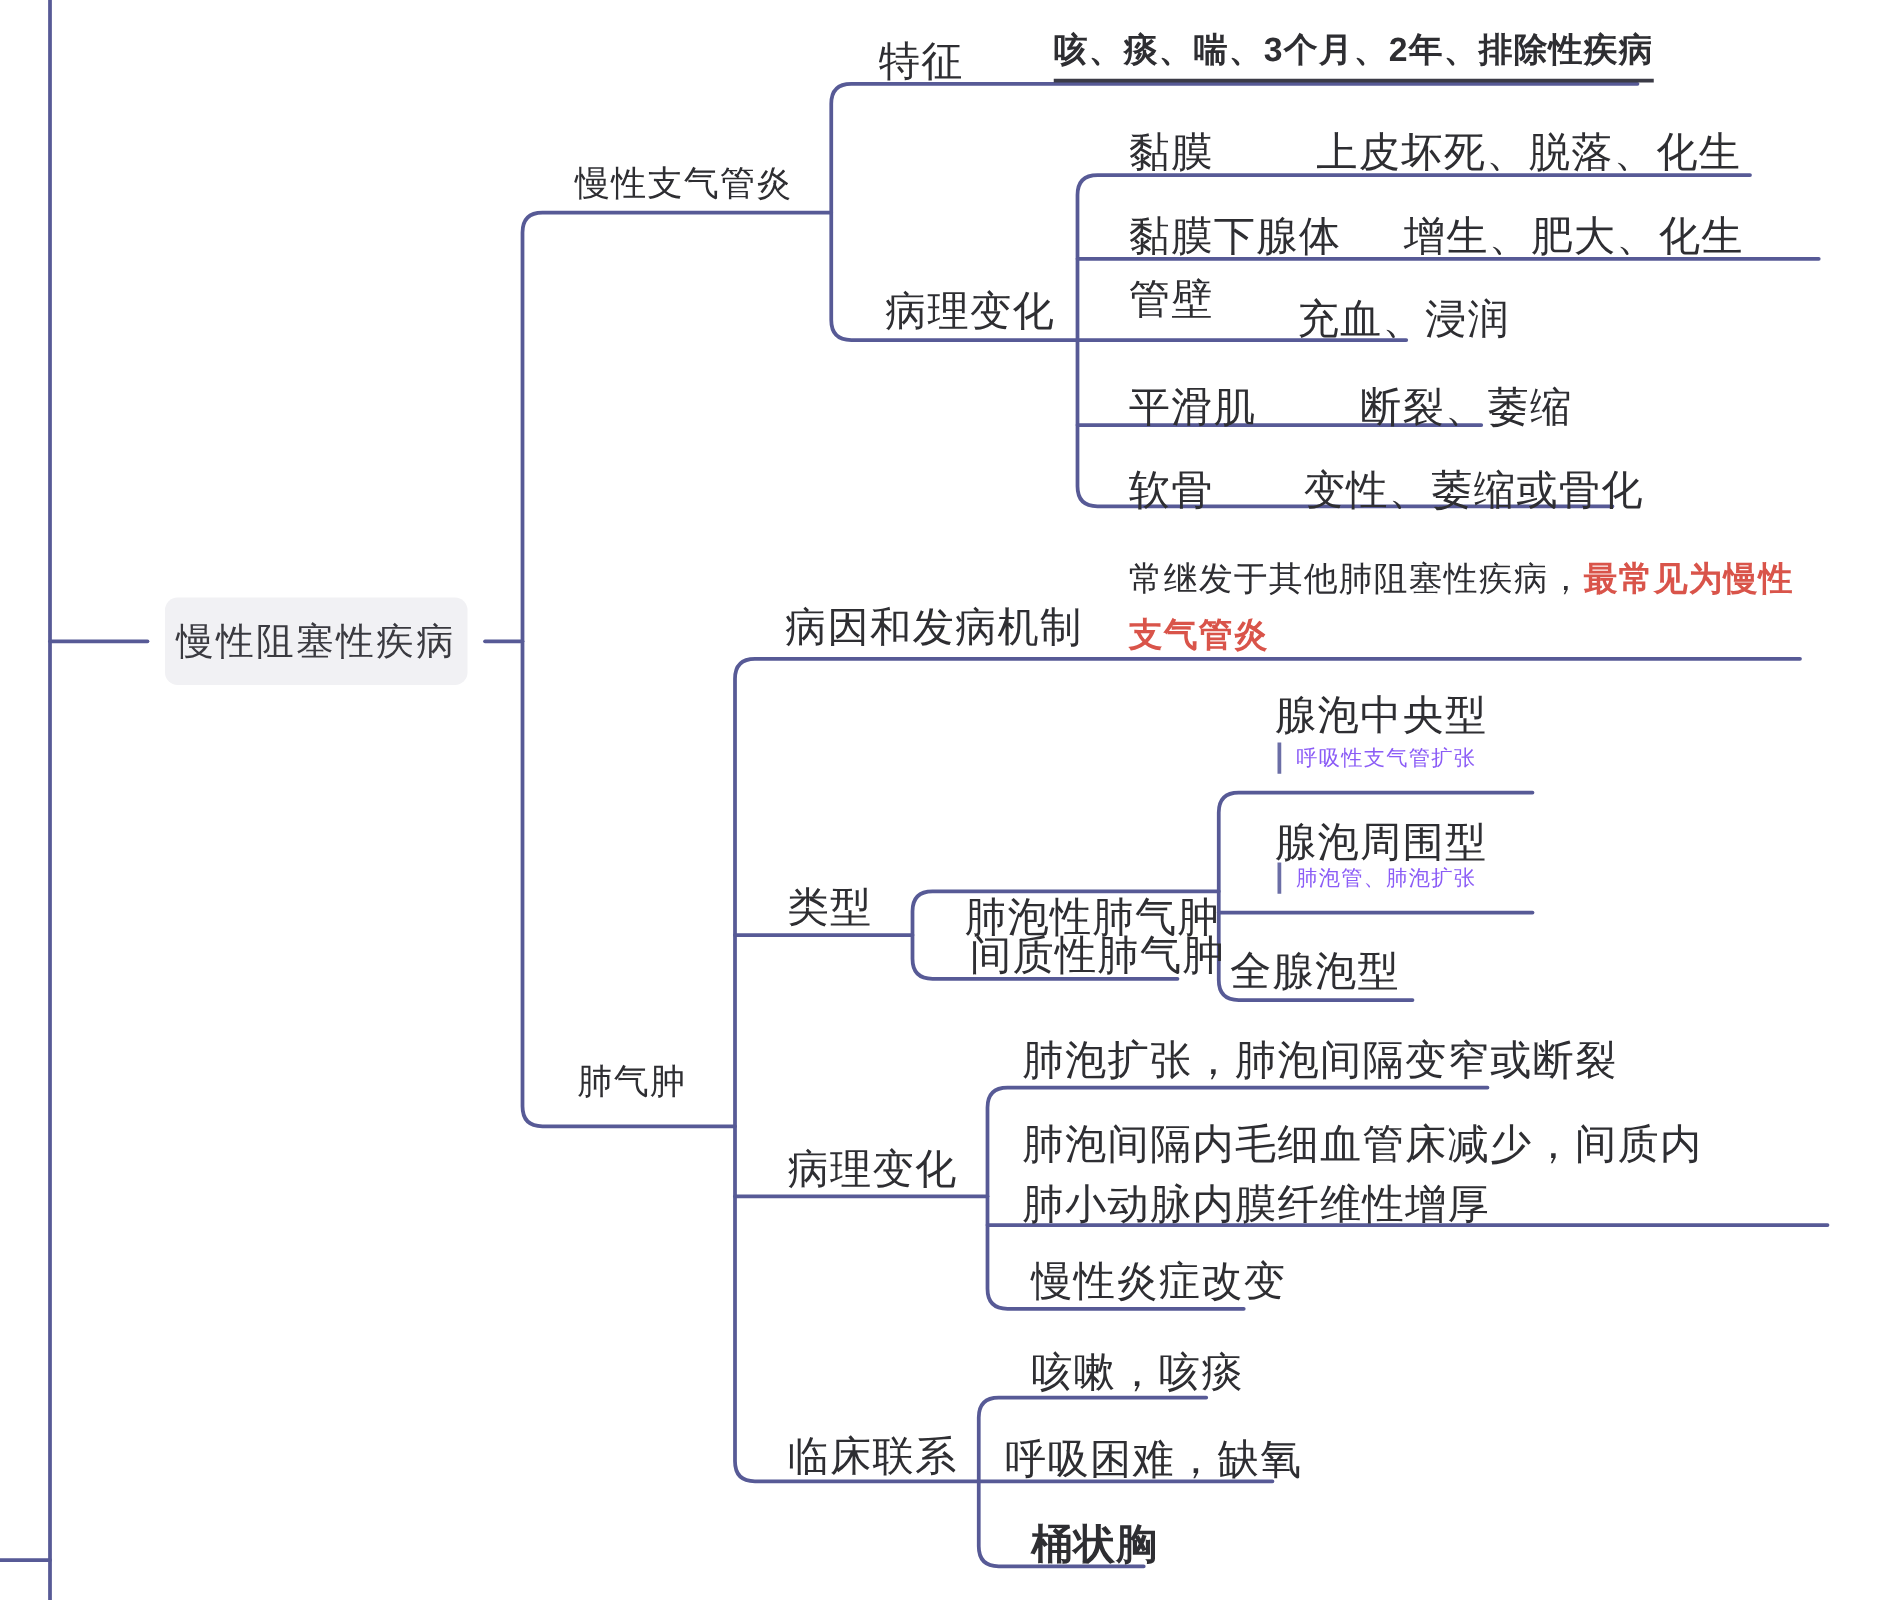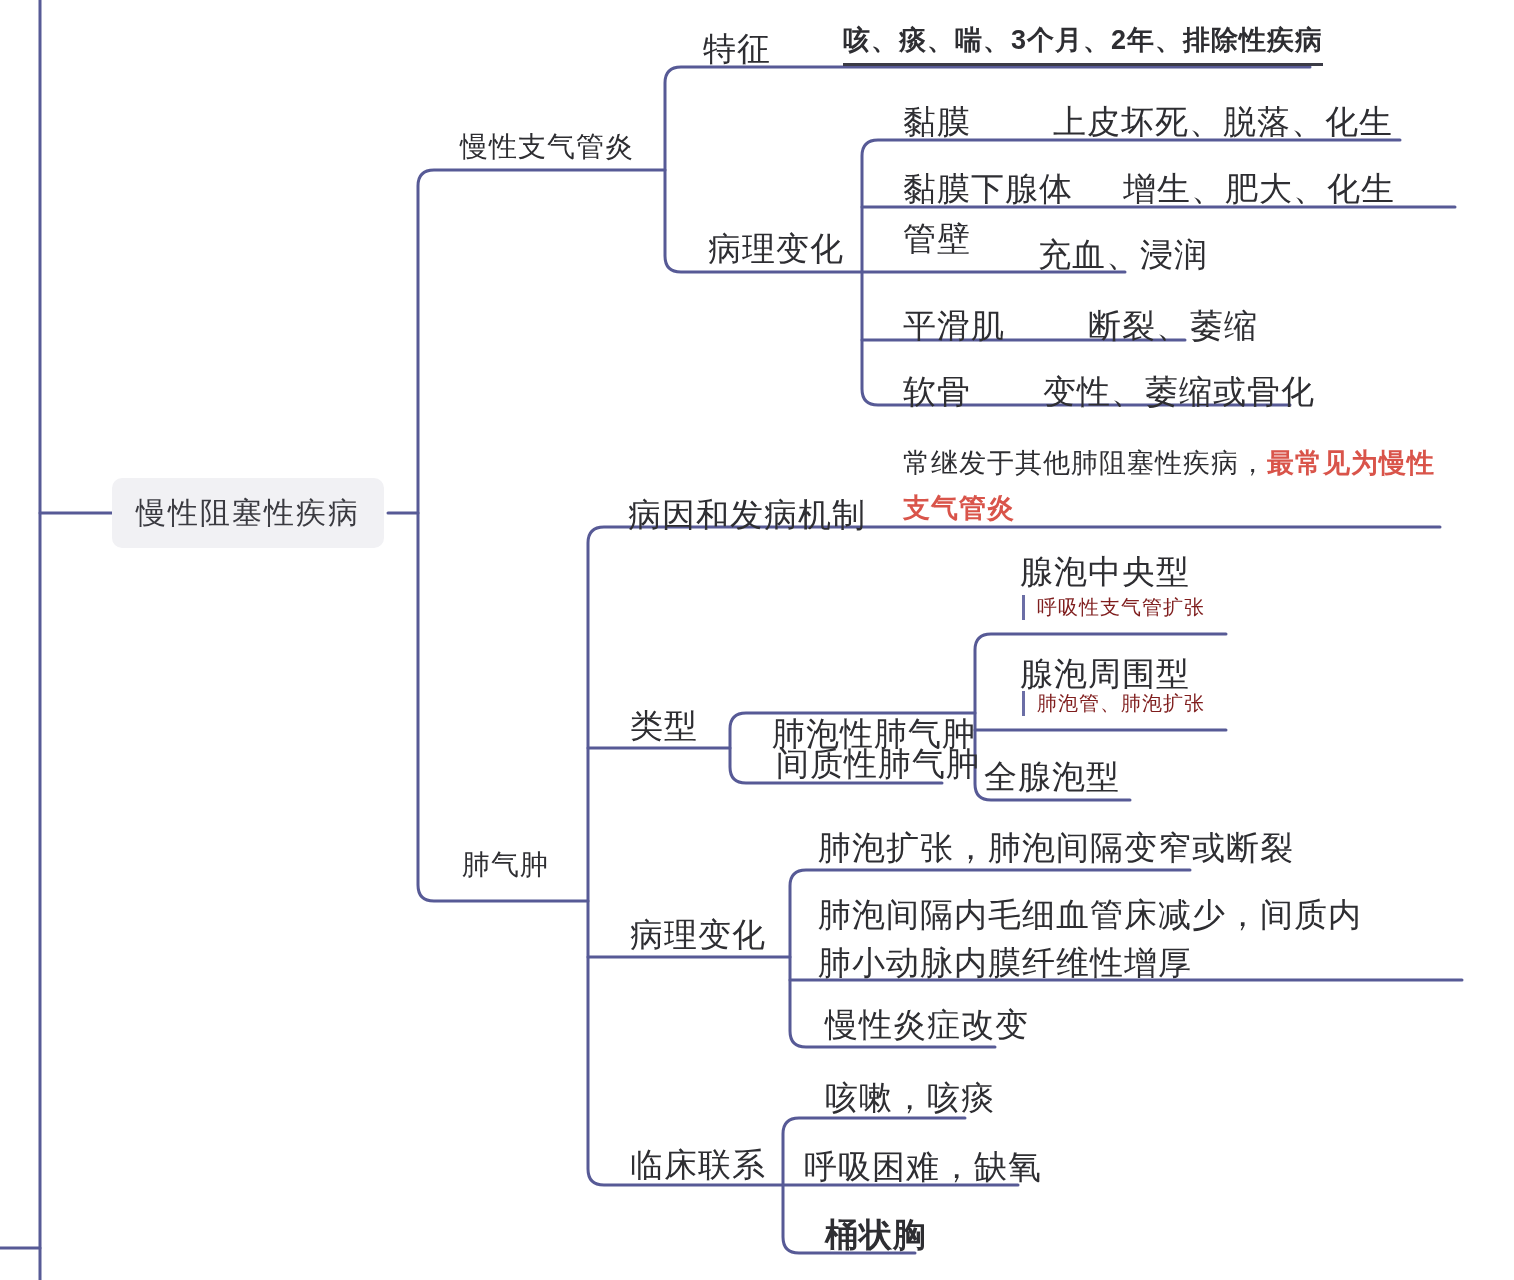--- a/index.html
+++ b/index.html
@@ -9,38 +9,38 @@
     background:#ffffff;
     font-family:"Liberation Sans","DejaVu Sans",sans-serif;
     color:#2e2e32;
     overflow:hidden;
   }
   #wires{position:absolute;left:0;top:0;width:1514px;height:1280px;}
   .node{position:absolute;white-space:nowrap;font-size:33px;letter-spacing:1px;}
   .f27{font-size:27px;}
   .f28{font-size:28px;}
   .root-box{
-    position:absolute;left:112px;top:478px;width:272px;height:70px;
+    position:absolute;left:132px;top:478px;width:242px;height:70px;
     background:#f1f1f4;border-radius:10px;
     display:flex;align-items:center;justify-content:center;
     font-size:30px;letter-spacing:2px;color:#3a3a40;
   }
   .feat-val{
     font-weight:bold;
     border-bottom:3px solid #3b3b46;
     padding-bottom:8px;
   }
   .wrapblock{white-space:normal;line-height:45px;}
   .etio{width:548px;}
   .patho2{width:574px;line-height:48px;}
   .red{color:#d9544a;font-weight:bold;}
   .bold{font-weight:bold;}
   .note{position:absolute;display:flex;align-items:center;gap:12px;}
   .note-bar{width:3px;height:25px;background:#6b6ea6;}
-  .note-text{font-size:20px;color:#7f1d1d;letter-spacing:1px;white-space:nowrap;}
+  .note-text{font-size:17px;color:#8b5cf6;letter-spacing:1px;white-space:nowrap;}
 </style>
 </head>
 <body>
 
 <div id="canvas">
 
   <svg id="wires" viewBox="0 0 1514 1280" fill="none" stroke="#575a96" stroke-width="3" stroke-linecap="round">
 
     <path d="M 40 0 V 1280"></path>
     <path d="M 0 1248 H 40"></path>
@@ -82,21 +82,21 @@
   <div class="node" style="left:903px;top:167px;">黏膜下腺体</div>
   <div class="node" style="left:1123px;top:167px;">增生、肥大、化生</div>
   <div class="node" style="left:903px;top:217px;">管壁</div>
   <div class="node" style="left:1038px;top:233px;">充血、浸润</div>
   <div class="node" style="left:903px;top:304px;">平滑肌</div>
   <div class="node" style="left:1088px;top:304px;">断裂、萎缩</div>
   <div class="node" style="left:903px;top:370px;">软骨</div>
   <div class="node" style="left:1043px;top:370px;">变性、萎缩或骨化</div>
 
   <div class="node f28" style="left:462px;top:846px;">肺气肿</div>
-  <div class="node" style="left:628px;top:480px;margin-top:13px;">病因和发病机制</div>
+  <div class="node" style="left:628px;top:480px;">病因和发病机制</div>
   <div class="node f27 wrapblock etio" style="left:903px;top:430px;margin-top:11px;"><span>常继发于其他肺阻塞性疾病，</span><span class="red">最常见为慢性支气管炎</span></div>
 
   <div class="node" style="left:630px;top:704px;">类型</div>
   <div class="node" style="left:772px;top:672px;margin-top:40px;">肺泡性肺气肿</div>
   <div class="node" style="left:776px;top:742px;">间质性肺气肿</div>
 
   <div class="node" style="left:1020px;top:550px;">腺泡中央型</div>
   <div class="note" style="left:1022px;top:594px;">
     <span class="note-bar"></span>
     <span class="note-text">呼吸性支气管扩张</span>

